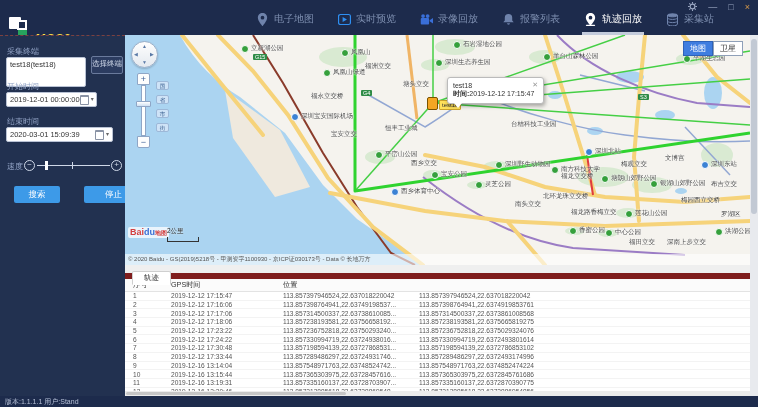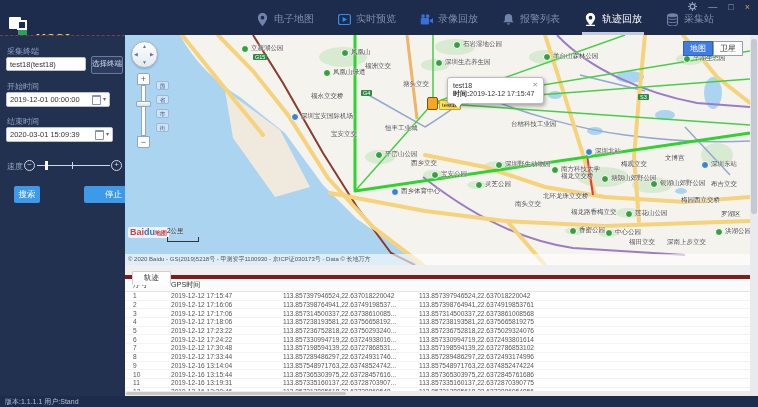--- a/index.html
+++ b/index.html
@@ -94,21 +94,21 @@
   .bd-logo .p2{color:#3b6fd4;}
   .bd-logo .p3{color:#d43f3f;font-size:6px;}
   .scale{position:absolute;left:42px;top:192px;font-size:6.5px;color:#222;text-shadow:0 0 2px #fff;}
   .scale-bar{position:absolute;left:42px;top:202px;width:30px;height:4px;border-bottom:1px solid #333;
              border-left:1px solid #333;border-right:1px solid #333;}
   .copyright{position:absolute;left:0;bottom:0;width:100%;background:rgba(255,255,255,.6);
              font-size:6px;color:#555;padding:1px 3px;box-sizing:border-box;white-space:nowrap;}
 
   
   .panel{position:absolute;left:125px;top:265px;width:625px;height:131px;background:#fff;}
-  .tabstrip{height:14px;background:#efefef;border-bottom:4px solid #7f1d1d;box-sizing:border-box;}
+  .tabstrip{height:14px;background:#efefef;border-bottom:6px solid #7f1d1d;box-sizing:border-box;}
   .tab{display:inline-block;margin-left:7px;background:#fff;border:1px solid #cfcfcf;border-bottom:1px solid #fff;
        font-size:7.5px;color:#333;padding:1px 11px;position:relative;top:1px;border-radius:2px 2px 0 0;}
   .thead{display:grid;grid-template-columns:38px 112px 136px 172px 1fr;height:12px;align-items:center;
          background:#fbfbfb;border-bottom:1px solid #e3e3e3;font-size:7.2px;color:#333;}
   .thead span{padding-left:8px;}
   .trow{display:grid;grid-template-columns:38px 112px 136px 172px 1fr;height:7.7px;align-items:center;
         font-size:6.6px;color:#555;border-bottom:1px solid #f3f3f3;white-space:nowrap;}
   .trow span{padding-left:8px;overflow:hidden;}
   .hscroll{position:absolute;left:0;bottom:0;width:100%;height:5px;background:#ececec;}
   .hscroll .thumb{position:absolute;left:1px;top:1px;width:220px;height:3px;background:#c6c6c6;border-radius:2px;}
@@ -200,25 +200,25 @@
               <path d="M1 2v9c0 1 2.2 1.9 5 1.9s5-.9 5-1.9V2c0 1-2.2 1.8-5 1.8S1 3 1 2zm0 3.2c1 .8 2.9 1.2 5 1.2s4-.4 5-1.2M1 8.4c1 .8 2.9 1.2 5 1.2s4-.4 5-1.2" fill="none" stroke="currentColor" stroke-width="1"></path>
             </svg>
           </span>
           <span>采集站</span>
         </div>
       </div>
   </div>
 
   <div class="sidebar">
     <div class="side-label" style="top:10px">采集终端</div>
-    <div class="inp" style="left:6px;top:21px;width:80px;height:14px;">test18(test18)</div>
+    <div class="inp" style="left:6px;top:21px;width:80px;height:30px;">test18(test18)</div>
     <div class="btn-ghost" style="left:91px;top:20px;width:30px;height:16px;">选择终端</div>
 
     <div class="side-label" style="top:45px">开始时间</div>
-    <div class="inp date-inp" style="left:6px;top:56px;width:104px;height:15px;">
+    <div class="inp date-inp" style="left:6px;top:56px;width:91px;height:15px;">
       <span>2019-12-01 00:00:00</span>
       <span class="cal-wrap">
           <span class="cal-ic"></span>
           <span class="caret">▾</span>
         </span>
     </div>
 
     <div class="side-label" style="top:80px">结束时间</div>
     <div class="inp date-inp" style="left:6px;top:91px;width:107px;height:15px;">
       <span>2020-03-01 15:09:39</span>
@@ -230,21 +230,21 @@
 
     <div class="speed-row">
       <span class="speed-lbl">速度</span>
       <span class="circ-btn" style="left:24px">−</span>
       <span class="slider-track"></span>
       <span class="slider-tick"></span>
       <span class="slider-handle"></span>
       <span class="circ-btn" style="left:111px">+</span>
     </div>
 
-    <div class="btn-primary" style="left:14px;top:150px;width:26px;height:17px;">搜索</div>
+    <div class="btn-primary" style="left:14px;top:150px;width:46px;height:17px;">搜索</div>
     <div class="btn-primary" style="left:84px;top:150px;width:59px;height:17px;">停止</div>
   </div>
 
   <div class="map">
     <svg class="base" width="625" height="230" viewBox="0 0 625 230">
       <rect width="625" height="230" fill="#f5f3ee"></rect>
 
       <path d="M0,0 L55,0 C70,28 92,48 115,62 L160,98 L198,150 L232,184 L298,230 L0,230 Z" fill="#abd4f1"></path>
       <path d="M100,55 L155,95 L185,152 L150,162 L108,103 Z" fill="#efe9de"></path>
       <ellipse cx="505" cy="42" rx="14" ry="6" fill="#abd4f1"></ellipse>
@@ -507,20 +507,21 @@
     <div class="copyright">© 2020 Baidu - GS(2019)5218号 - 甲测资字1100930 - 京ICP证030173号 - Data © 长地万方</div>
   </div>
 
   <div class="panel">
     <div class="tabstrip">
       <span class="tab">轨迹</span>
     </div>
     <div class="thead" id="thead">
         <span>序号</span>
         <span>GPS时间</span>
+        <span>位置</span>
       </div>
     <div id="tbody">
         <div class="trow">
           <span>1</span>
           <span>2019-12-12 17:15:47</span>
           <span>113.857397946524,22.637018220042</span>
           <span>113.857397946524,22.637018220042</span>
           <span></span>
         </div>
         <div class="trow">

